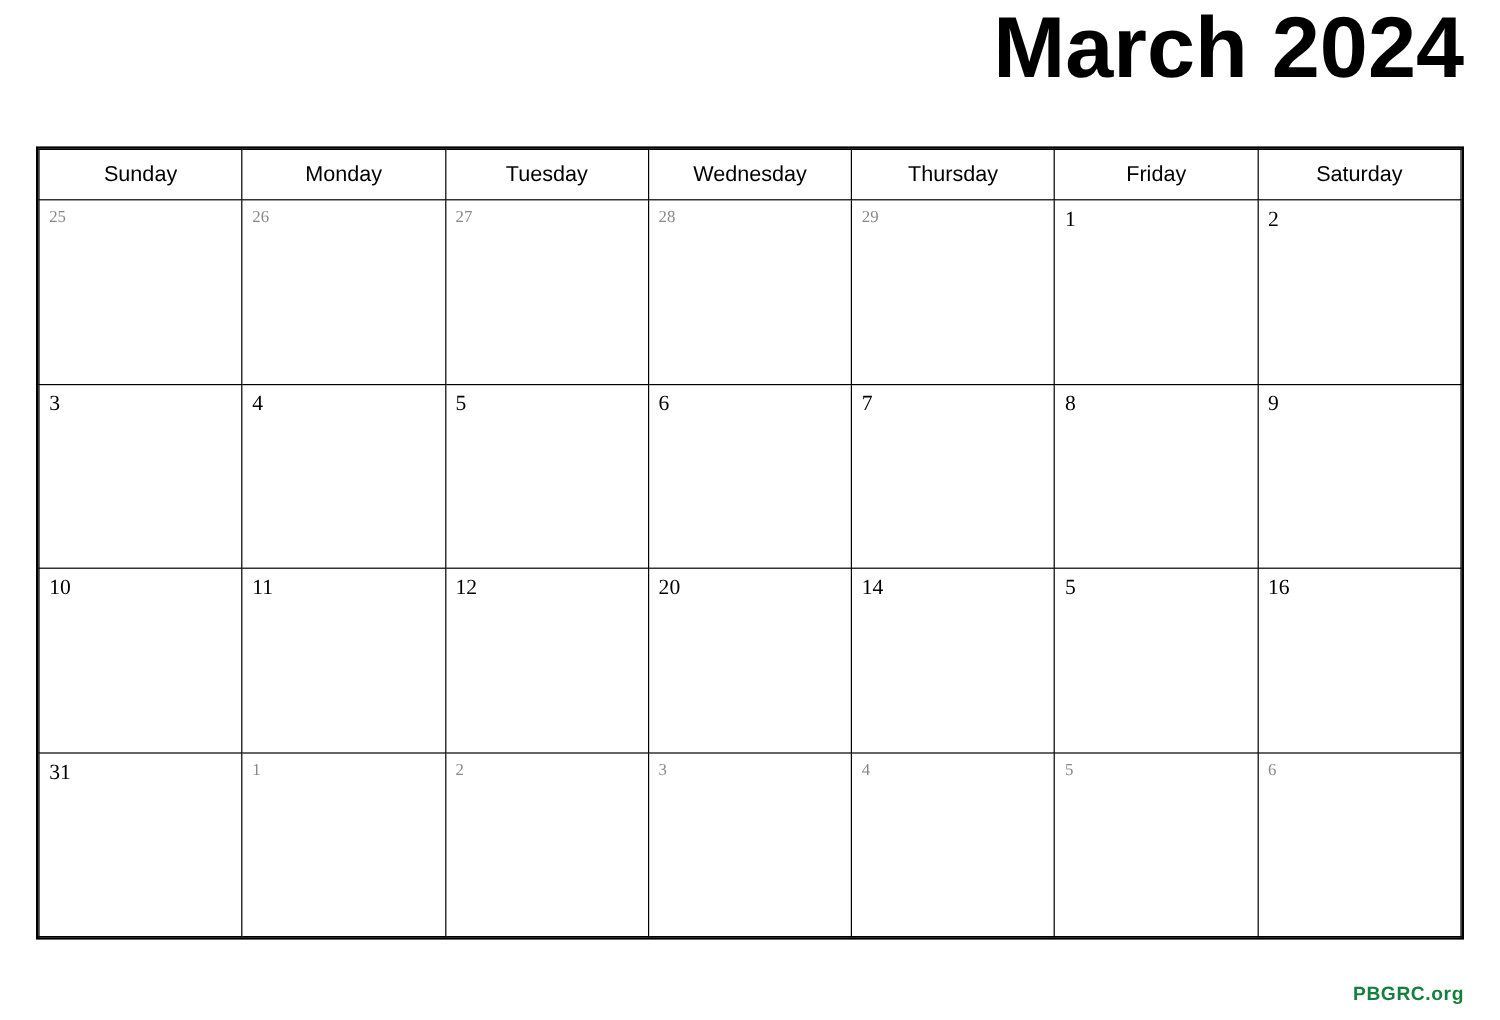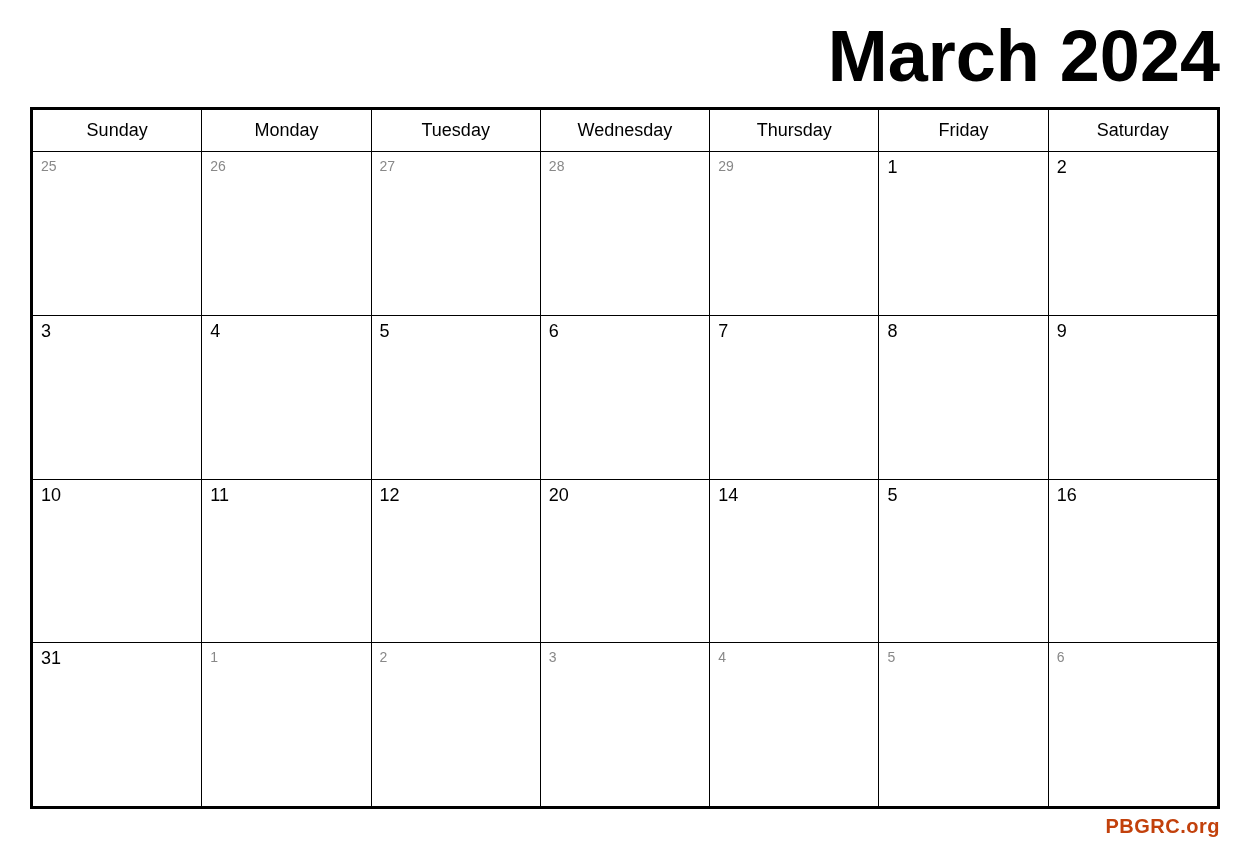--- a/index.html
+++ b/index.html
@@ -13,23 +13,24 @@
       height: 850px;
       background: #ffffff;
       font-family: Arial, Helvetica, sans-serif;
       overflow: hidden;
     }
 
     .page-container {
       width: 1250px;
       height: 850px;
       background: #fff;
-      padding: 20px 30px 10px 30px;
+      padding: 4px 30px 10px 30px;
       display: flex;
       flex-direction: column;
+      gap: 31px;
     }
 
     .title-area {
       text-align: right;
       margin-bottom: 15px;
     }
 
     .month-title {
       font-size: 72px;
       font-weight: 900;
@@ -60,36 +61,37 @@
       border: 1.5px solid #000;
       vertical-align: top;
       padding: 5px 8px;
       width: calc(100% / 7);
     }
 
     .day-number {
       font-size: 18px;
       font-weight: 400;
       color: #000;
+      font-family: Liberation Serif, serif;
     }
 
     .day-number.other-month {
       color: #888;
       font-size: 14px;
     }
 
     .footer {
       text-align: right;
       padding: 6px 0 2px 0;
     }
 
     .footer-text {
-      font-size: 20px;
+      font-size: 16px;
       font-weight: 900;
-      color: #c2410c;
+      color: #15803d;
       letter-spacing: 0.5px;
     }
   </style>
 </head>
 <body>
 
 <div class="page-container">
   <div class="title-area">
     <span class="month-title">March 2024</span>
   </div>

